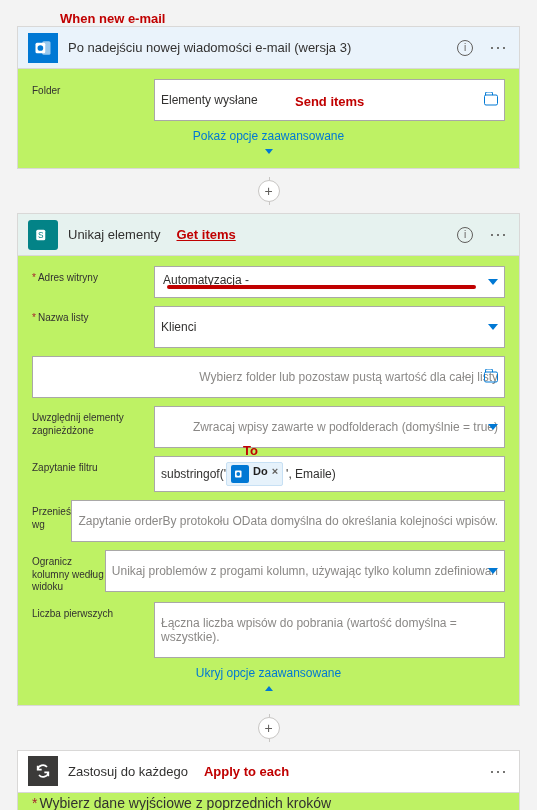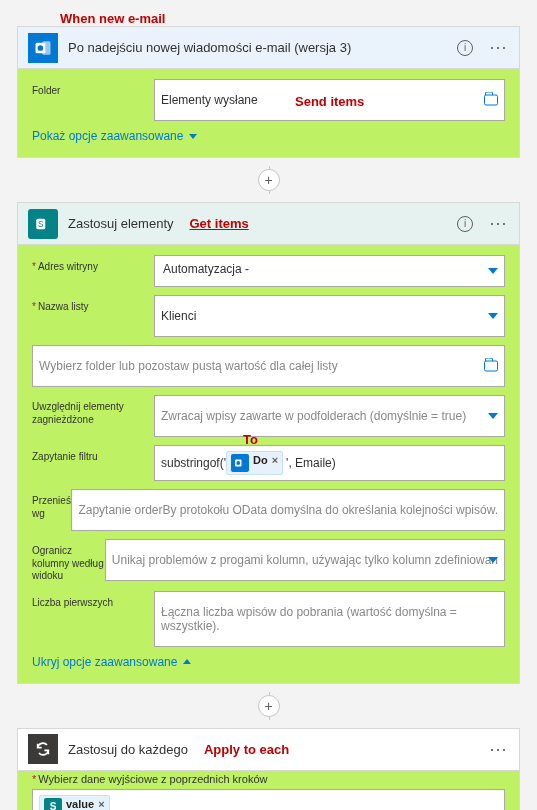--- a/index.html
+++ b/index.html
@@ -15,40 +15,40 @@
   .brand.sq-teal  { background:#038387; border-radius:3px; }
   .brand.sq-dark  { background:#3b3a39; }
   .title { flex: 1; font-size: 13px; }
   .ellipsis { font-size: 18px; padding: 0 12px; color:#605e5c; cursor:pointer; }
   .info-circle { width:16px; height:16px; border:1px solid #605e5c; border-radius:50%; display:flex;align-items:center;justify-content:center; font-size:10px; color:#605e5c; margin-right:4px; }
   .body { padding: 10px 14px 14px 14px; }
   .row { display:flex; align-items:flex-start; margin-bottom:8px; }
   .lbl { width: 122px; font-size:10px; color:#323130; padding-top:6px; line-height:1.25; }
   .req::before { content:"*"; color:#a4262c; margin-right:2px; }
   .field { flex:1; min-height:28px; border:1px solid #a9a8a7; display:flex; align-items:center; padding:13px 6px; font-size:12px; color:#323130; position:relative; background:#fff; }
-  .field.plh { color:#8a8886; }
+  .field.plh { color:#8a8886;justify-content:flex-end; }
   .field .tail { position:absolute; right:6px; top:50%; transform:translateY(-50%); display:flex; gap:6px; align-items:center; }
   .folder-ic { width:14px; height:11px; border:1.5px solid #0078d4; border-radius:2px; position:relative; }
   .folder-ic::before { content:""; position:absolute; top:-4px; left:0; width:6px; height:3px; border:1.5px solid #0078d4; border-bottom:none; border-radius:2px 2px 0 0; }
   .chev { width:0; height:0; border-left:5px solid transparent; border-right:5px solid transparent; border-top:6px solid #0078d4; }
   .chev.sm { border-left-width:4px; border-right-width:4px; border-top-width:5px; }
-  .link { color:#0078d4; font-size:12px; display:flex; align-items:center; gap:6px; cursor:pointer; }
+  .link { color:#0078d4; font-size:12px; display:flex; align-items:center; gap:6px; cursor:pointer;flex-direction:column; }
   .chev.blue { border-top-color:#0078d4; }
   .chev.up { border-top:none; border-bottom:5px solid #0078d4; }
   .annot { color:#c00000; font-weight:700; font-size:13px; position:absolute; white-space:nowrap; pointer-events:none; }
   .plus-wrap { height:28px; display:flex; align-items:center; justify-content:center; position:relative; }
   .plus-line { position:absolute; top:0; left:50%; width:0; height:100%; border-left:1px dashed #c8c6c4; }
   .plus { width:22px; height:22px; border:1px solid #c8c6c4; border-radius:50%; background:#fff; display:flex; align-items:center; justify-content:center; color:#605e5c; font-size:14px; z-index:1; }
   .token { display:inline-flex; align-items:flex-start; background:#e6f2fb; border:1px solid #c7e0f4; border-radius:2px; padding:2px 4px; margin:1px 3px 1px 0; font-size:11px; color:#201f1e;font-weight:bold; }
   .token .tk-ic { width:18px; height:18px; background:#0078d4; color:#fff; font-size:10px; display:flex; align-items:center; justify-content:center; margin-right:4px; border-radius:2px; }
   .token .tk-ic.teal { background:#038387; }
   .token .x { margin-left:4px; color:#605e5c; cursor:pointer; }
   .full { display:flex; align-items:center; gap:0; }
   .field.lg { padding:4px 6px; flex-wrap:wrap; min-height:32px; }
-  .sublabel { font-size:11px; color:#323130; margin:2px 14px 4px 14px; }
+  .sublabel { font-size:14px; color:#323130; margin:2px 14px 4px 14px; }
   .fullrow { margin:0 14px 10px 14px; }
   .redbar { height:4px; background:#c00000; margin: -2px 4px 4px 4px; border-radius:2px; }
   
   .card, .card-inner { position: relative; }
   .hdr { position: relative; }
 </style>
 </head>
 <body>
 
 <div style="position:relative; height:18px;">
@@ -93,31 +93,31 @@
 
 <div class="card">
   <div class="hdr green">
     <div class="brand sq-teal">
       <svg width="18" height="18" viewBox="0 0 24 24">
           <rect x="3" y="5" width="12" height="14" fill="#fff" rx="2"></rect>
           <text x="9" y="16" font-size="11" font-family="Segoe UI" fill="#038387" text-anchor="middle">S</text>
         </svg>
     </div>
     <div class="title full">
-      <span>Zastosuj elementy</span>
+      <span>Unikaj elementy</span>
       <span class="annot" style="position:static; margin-left:16px;text-decoration:underline;">Get items</span>
     </div>
     <div class="info-circle">i</div>
     <div class="ellipsis">···</div>
   </div>
   <div class="body">
 
     <div class="row">
       <div class="lbl req">Adres witryny</div>
-      <div class="field lg" style="flex-direction:row; align-items:stretch; padding:6px 24px 4px 8px;">
+      <div class="field lg" style="flex-direction:column; align-items:stretch; padding:6px 24px 4px 8px;">
         <span>Automatyzacja -</span>
         <div class="redbar"></div>
         <span class="tail">
             <span class="chev"></span>
           </span>
       </div>
     </div>
 
     <div class="row">
       <div class="lbl req">Nazwa listy</div>

